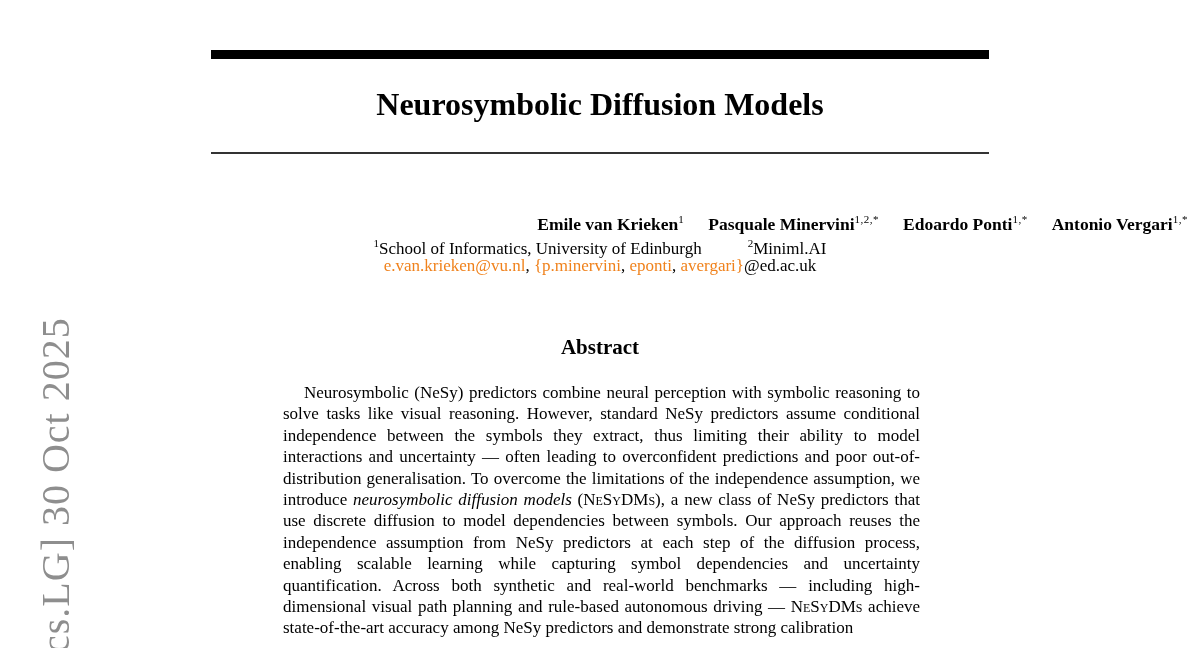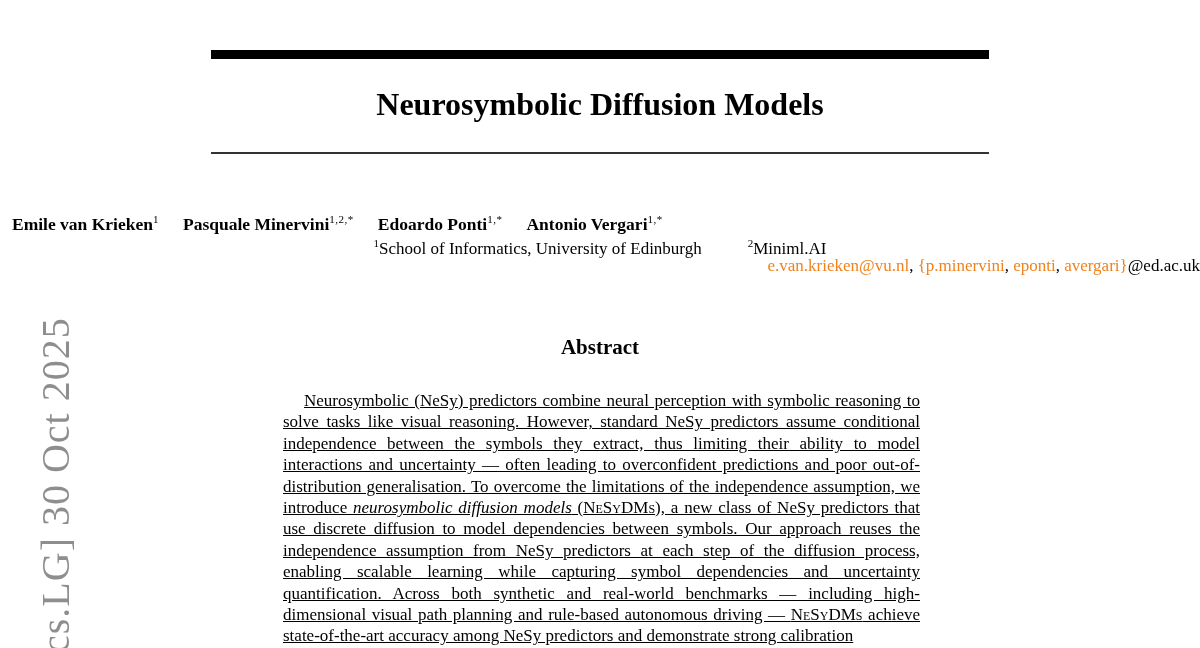--- a/index.html
+++ b/index.html
@@ -53,21 +53,21 @@
     text-align: center;
     font-size: 32px;
     line-height: 33px;
     font-weight: bold;
   }
 
   .authors {
     position: absolute;
     left: 0; right: 0;
     top: 209px;
-    text-align: left;
+    text-align: right;
     font-size: 17.5px;
     line-height: 20px;
     white-space: nowrap;
   }
   .author { font-weight: bold; margin: 0 12px; }
   .author sup { font-weight: normal; font-size: 11px; letter-spacing: 0.5px; }
 
   .affiliations {
     position: absolute;
     left: 0; right: 0;
@@ -78,49 +78,48 @@
     white-space: nowrap;
   }
   .affil { margin: 0; }
   .affil + .affil { margin-left: 46px; }
   .affil sup { font-size: 11px; }
 
   .emails {
     position: absolute;
     left: 0; right: 0;
     top: 256px;
-    text-align: right;
+    text-align: center;
     font-size: 17px;
     line-height: 20px;
     white-space: nowrap;
   }
   .email-link { color: var(--link-color, #f0821c); text-decoration: none; cursor: pointer; }
 
   .abstract-heading {
     position: absolute;
     left: 0; right: 0;
     top: 331px;
     margin: 5px;
     text-align: center;
     font-size: 21px;
     line-height: 22px;
     font-weight: bold;
   }
 
   .abstract-text {
     position: absolute;
     left: 283px;
-    top: 390px;
+    top: 382px;
     width: 637px;
     margin: 0;
     font-size: 17px;
     line-height: 21.4px;
     text-align: justify;
     text-indent: 21px;
-    text-decoration: underline;
   }
   .abstract-text .it { font-style: italic; }
   .abstract-text .sc { font-variant: small-caps; }
 </style>
 </head>
 <body>
 
 <div class="page" style="--link-color: #f0821c; --stamp-color: #8e8e8e; --rule-color: #000000; --thin-rule-color: #333333; background: rgb(255, 255, 255); color: rgb(0, 0, 0);">
 
   <div class="arxiv-stamp">cs.LG] 30 Oct 2025</div>

